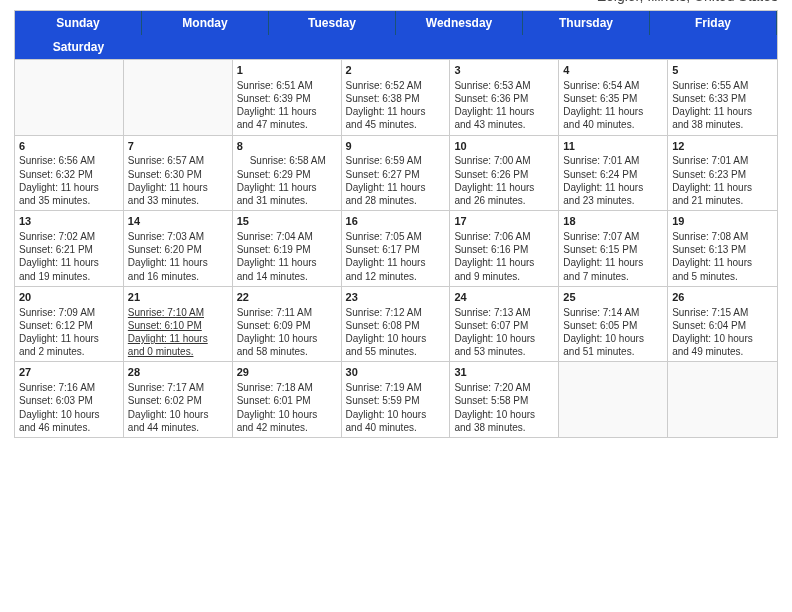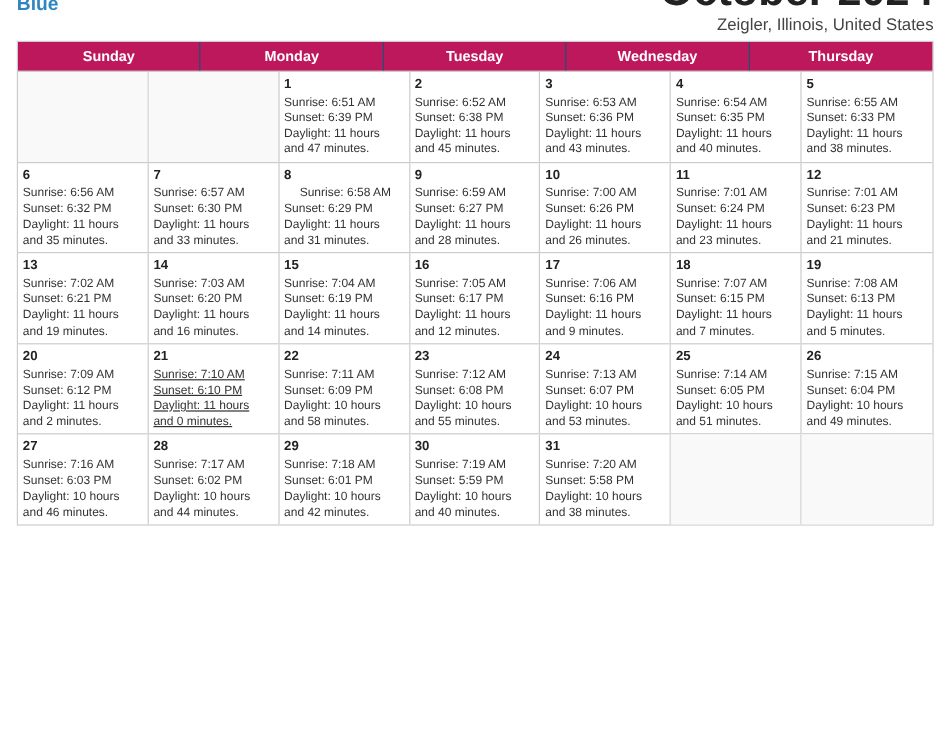--- a/index.html
+++ b/index.html
@@ -48,22 +48,22 @@
       color: #444;
     }
     .calendar {
       flex: 1;
       display: flex;
       flex-direction: column;
       border: 1px solid #ccc;
     }
     .cal-header {
       display: grid;
-      grid-template-columns: repeat(5, 1fr);
-      background: #be185d;
+      grid-template-columns: repeat(6, 1fr);
+      background: #1d4ed8;
     }
     .cal-header-cell {
       color: #fff;
       font-size: 12px;
       font-weight: bold;
       text-align: center;
       padding: 5px 2px;
       border-right: 1px solid #1a5276;
     }
     .cal-header-cell:last-child { border-right: none; }
@@ -123,20 +123,22 @@
     </div>
   </div>
 
   <div class="calendar">
     <div class="cal-header">
     <div class="cal-header-cell">Sunday</div>
         <div class="cal-header-cell">Monday</div>
         <div class="cal-header-cell">Tuesday</div>
         <div class="cal-header-cell">Wednesday</div>
         <div class="cal-header-cell">Thursday</div>
+        <div class="cal-header-cell">Friday</div>
+        <div class="cal-header-cell">Saturday</div>
       </div>
     <div class="cal-body">
     <div class="cal-row">
           <div class="cal-cell empty"></div>
           <div class="cal-cell empty"></div>
           <div class="cal-cell"><span class="day-num">1</span><span class="cell-info" style="white-space: pre-line;">Sunrise: 6:51 AM
 Sunset: 6:39 PM
 Daylight: 11 hours
 and 47 minutes.</span></div>
           <div class="cal-cell"><span class="day-num">2</span><span class="cell-info" style="white-space: pre-line;">Sunrise: 6:52 AM

